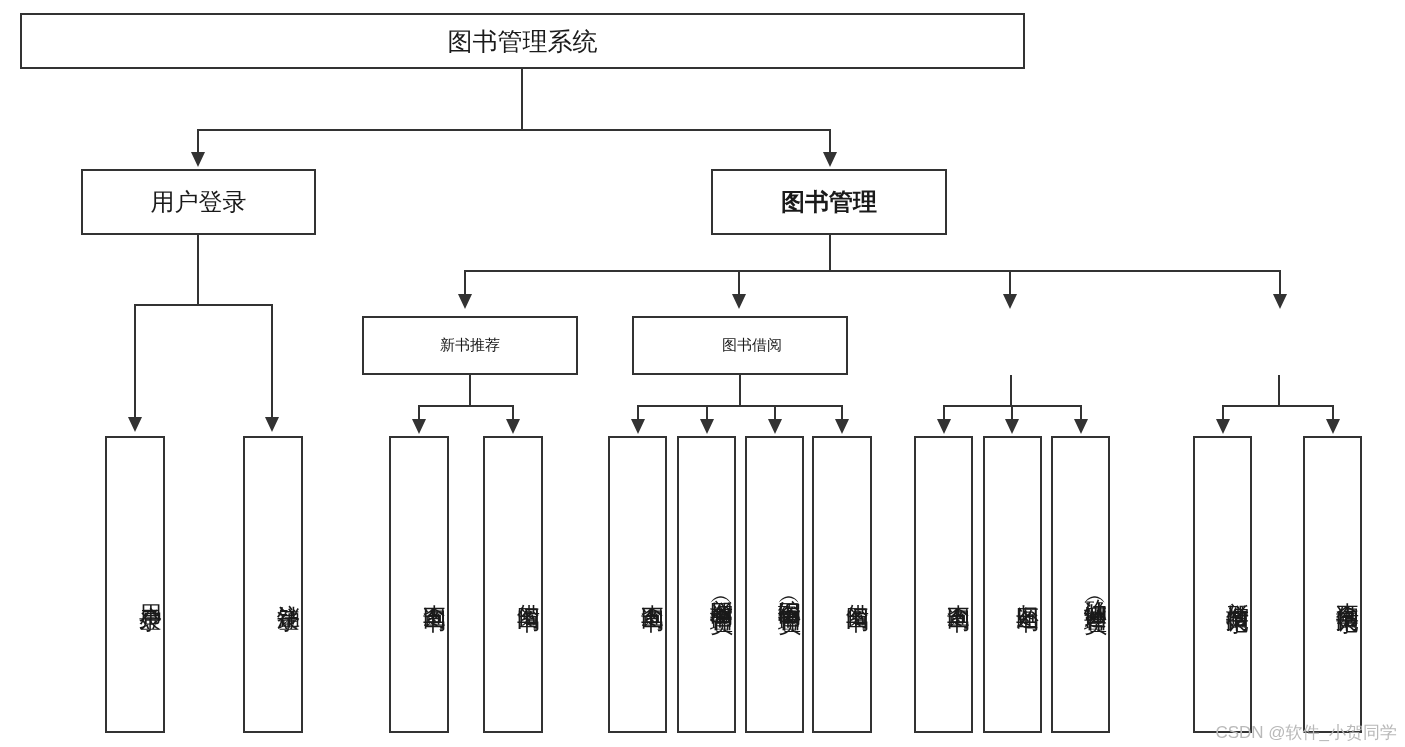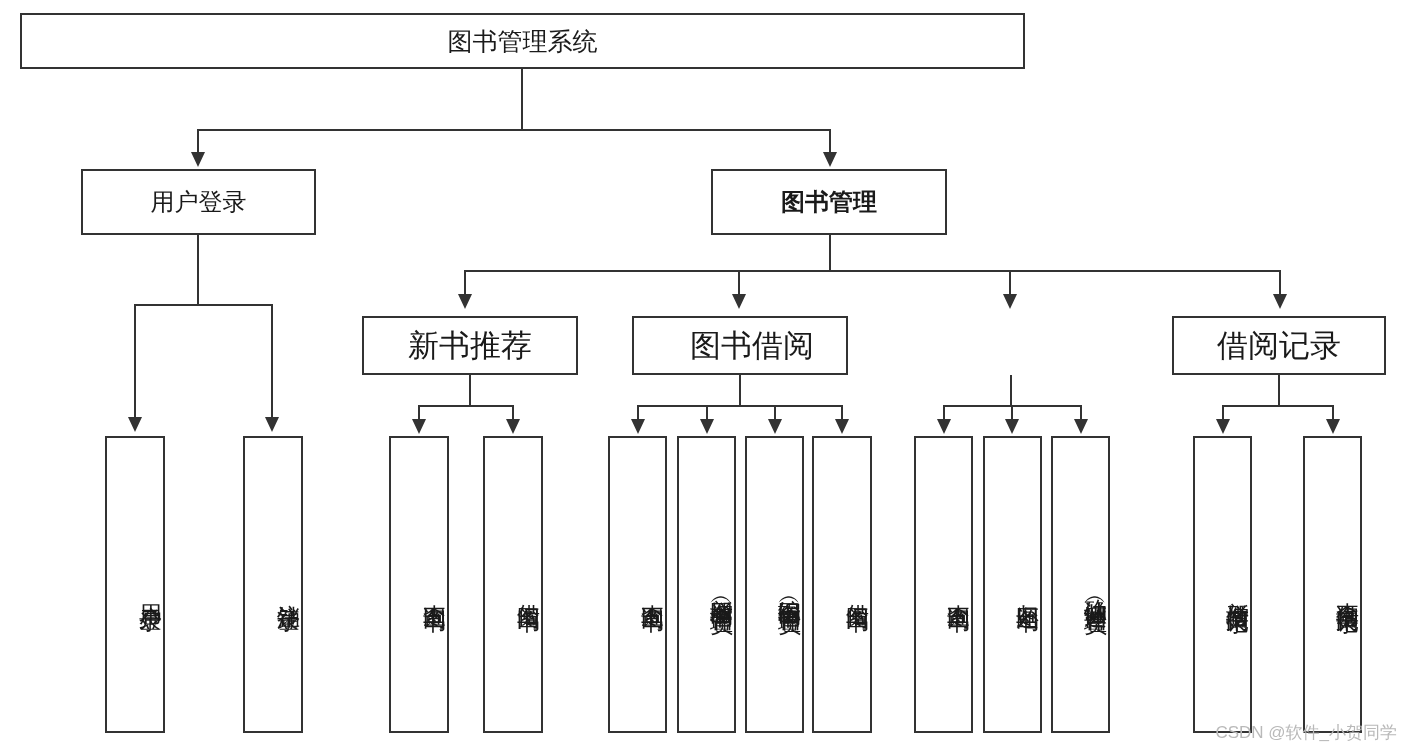--- a/index.html
+++ b/index.html
@@ -27,21 +27,21 @@
     justify-content: center;
     color: #1a1a1a;
   }
   .node-root {
     font-size: 25px;
   }
   .node-l2 {
     font-size: 24px;
   }
   .node-l3 {
-    font-size: 31px;
+    font-size: 15px;
   }
   .node-leaf {
     font-size: 23px;
     writing-mode: vertical-rl;
     text-orientation: upright;
     letter-spacing: 2px;
     padding-top: 10px;
     align-items: flex-start;
     justify-content: center;
     line-height: 1.05;
@@ -116,23 +116,20 @@
   <div class="edge-v" style="left:1009px; top:270px; height:26px;"></div>
   <div class="arrow" style="left:1003px; top:294px;"></div>
   <div class="edge-v" style="left:1279px; top:270px; height:26px;"></div>
   <div class="arrow" style="left:1273px; top:294px;"></div>
 
   <div class="node node-l3" style="left:362px; top:316px; width:216px; height:59px;">
     <span>新书推荐</span>
   </div>
   <div class="node node-l3" style="left:632px; top:316px; width:216px; height:59px;padding-left:24px;">
     <span>图书借阅</span>
-  </div>
-  <div class="node node-l3" style="left:1172px; top:316px; width:214px; height:59px;">
-    <span>借阅记录</span>
   </div>
 
   <div class="edge-v" style="left:469px; top:375px; height:31px;"></div>
   <div class="edge-h" style="left:418px; top:405px; width:95px;"></div>
   <div class="edge-v" style="left:418px; top:405px; height:16px;"></div>
   <div class="arrow" style="left:412px; top:419px;"></div>
   <div class="edge-v" style="left:512px; top:405px; height:16px;"></div>
   <div class="arrow" style="left:506px; top:419px;"></div>
 
   <div class="edge-v" style="left:739px; top:375px; height:31px;"></div>

